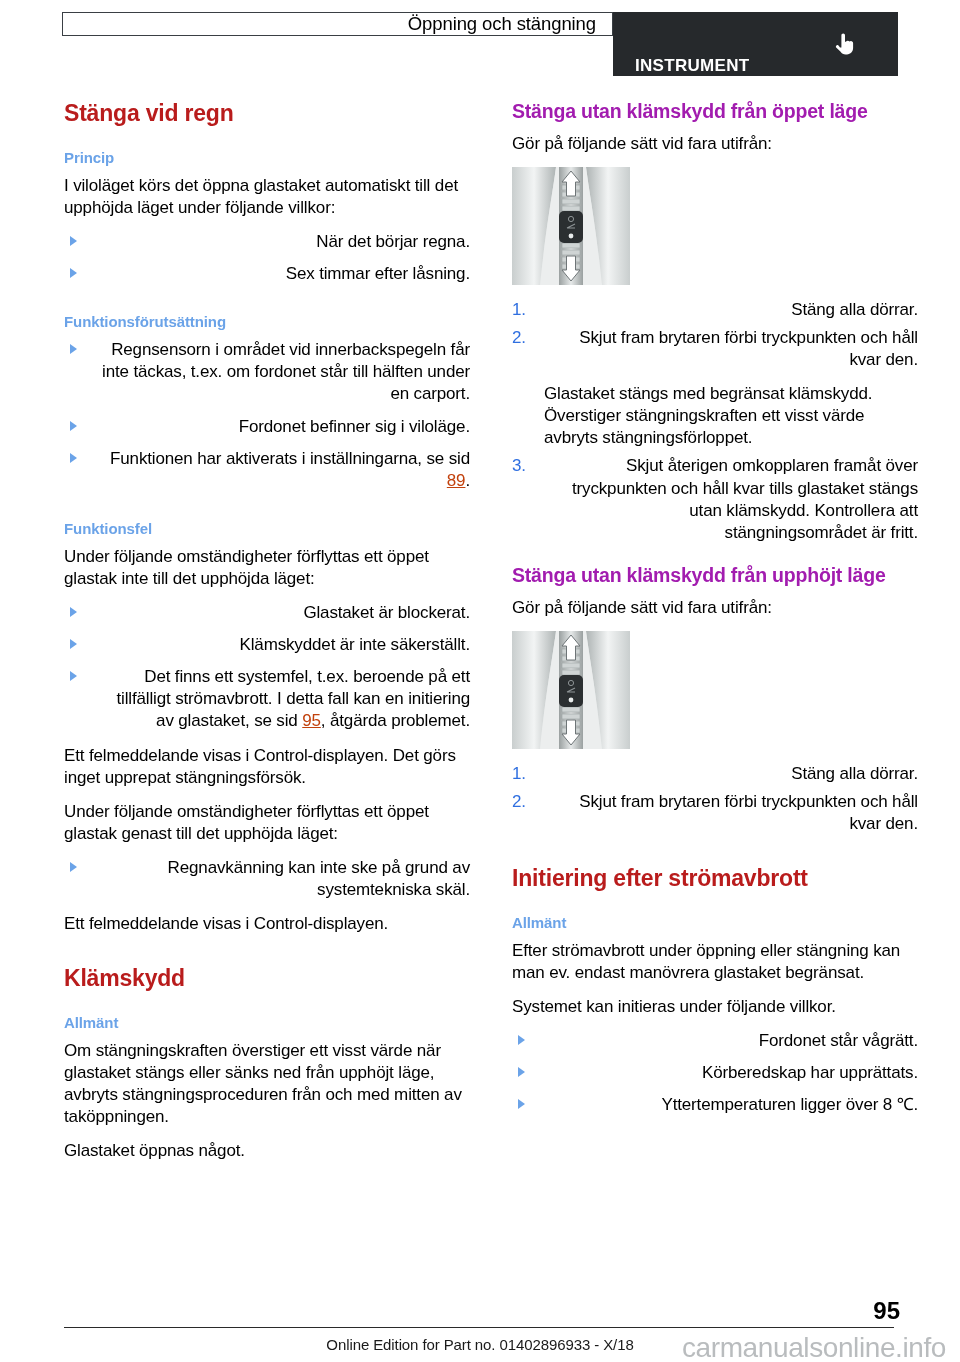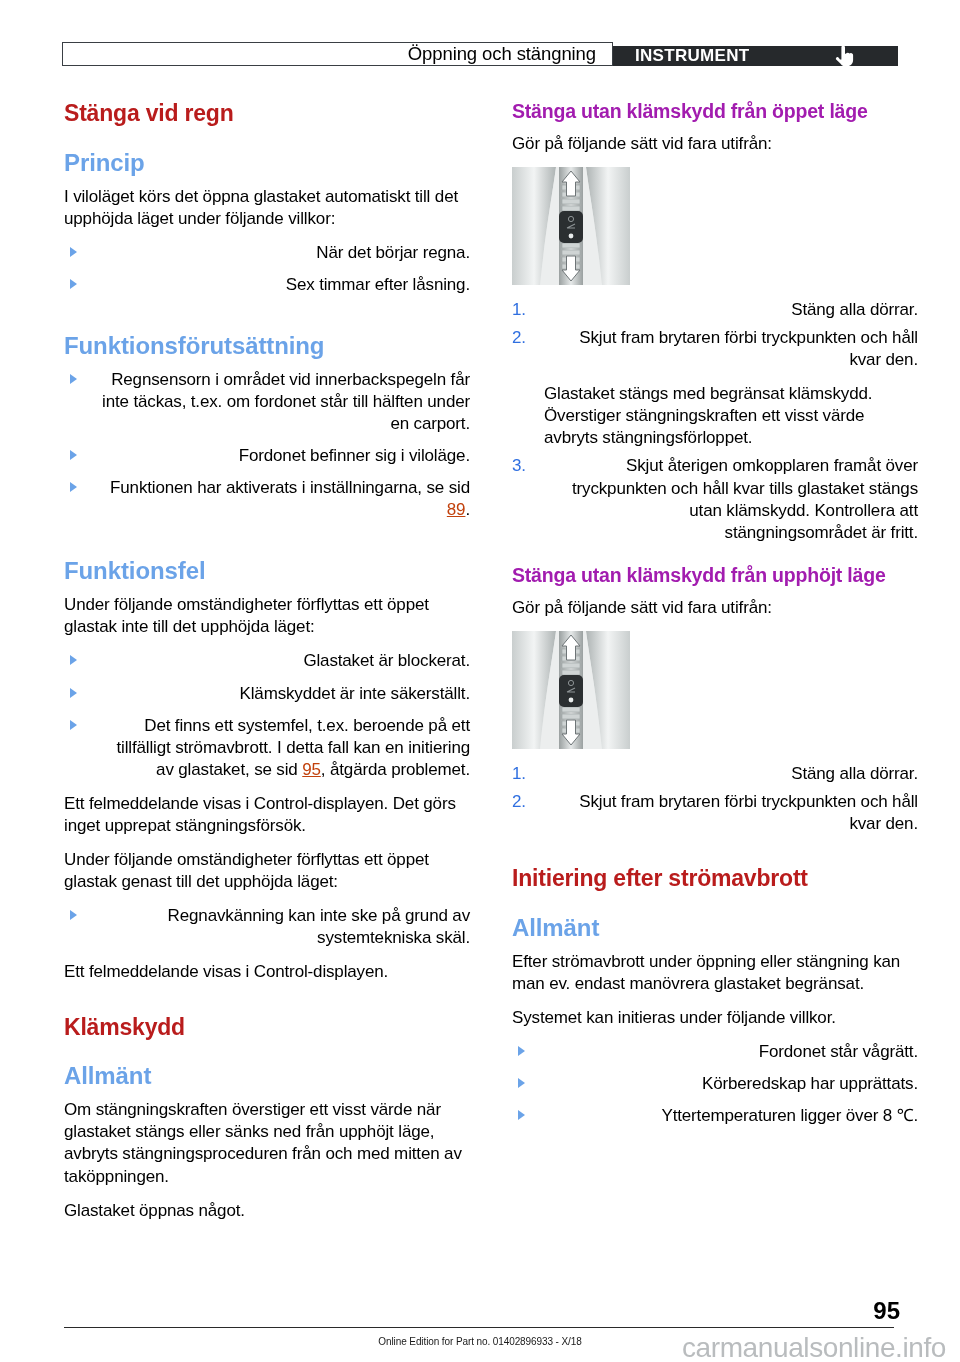--- a/index.html
+++ b/index.html
@@ -17,21 +17,21 @@
   }
 
   
   .header {
     position: absolute;
     left: 62px;
     top: 12px;
     width: 836px;
     height: 54px;
     display: flex;
-    align-items: flex-end;
+    align-items: flex-start;
   }
   .header-breadcrumb {
     flex: 1 1 auto;
     border: 1.5px solid #3a3f44;
     background: #ffffff;
     display: flex;
     align-items: center;
     justify-content: flex-end;
     padding-right: 16px;
     box-sizing: border-box;
@@ -49,20 +49,21 @@
     justify-content: flex-start;
     padding-left: 22px;
     box-sizing: border-box;
     position: relative;
   }
   .header-section-text {
     font-size: 17px;
     font-weight: bold;
     color: #ffffff;
     letter-spacing: 0.3px;
+    margin-top: 44px;
   }
   .hand-icon {
     position: absolute;
     right: 44px;
     top: 50%;
     transform: translateY(-50%);
     width: 20px;
     height: 24px;
   }
 
@@ -78,24 +79,24 @@
   
   h1.sec-title {
     font-size: 23px;
     font-weight: bold;
     color: #b91c1c;
     margin: 0 0 22px 0;
     line-height: 1.17;
     letter-spacing: -0.2px;
   }
   h2.sub-title {
-    font-size: 24px;
+    font-size: 15px;
     font-weight: bold;
     color: #6ba3e8;
-    margin: 16px 0 8px 0;
+    margin: 8px 0 8px 0;
     line-height: 1.2;
     letter-spacing: -0.1px;
   }
   h2.sub-title-blue {
     font-size: 19.5px;
     font-weight: bold;
     color: #a21caf;
     margin: 0 0 9px 0;
     line-height: 1.22;
     letter-spacing: -0.2px;
@@ -182,21 +183,21 @@
     font-size: 24px;
     font-weight: bold;
     color: #000000;
   }
   .footer-note {
     position: absolute;
     left: 0;
     top: 1336px;
     width: 960px;
     text-align: center;
-    font-size: 10px;
+    font-size: 15px;
     color: #1a1a1a;
     letter-spacing: -0.1px;
   }
   .watermark {
     position: absolute;
     right: 14px;
     top: 1332px;
     font-size: 28px;
     color: #b9bcbe;
     letter-spacing: -0.4px;

